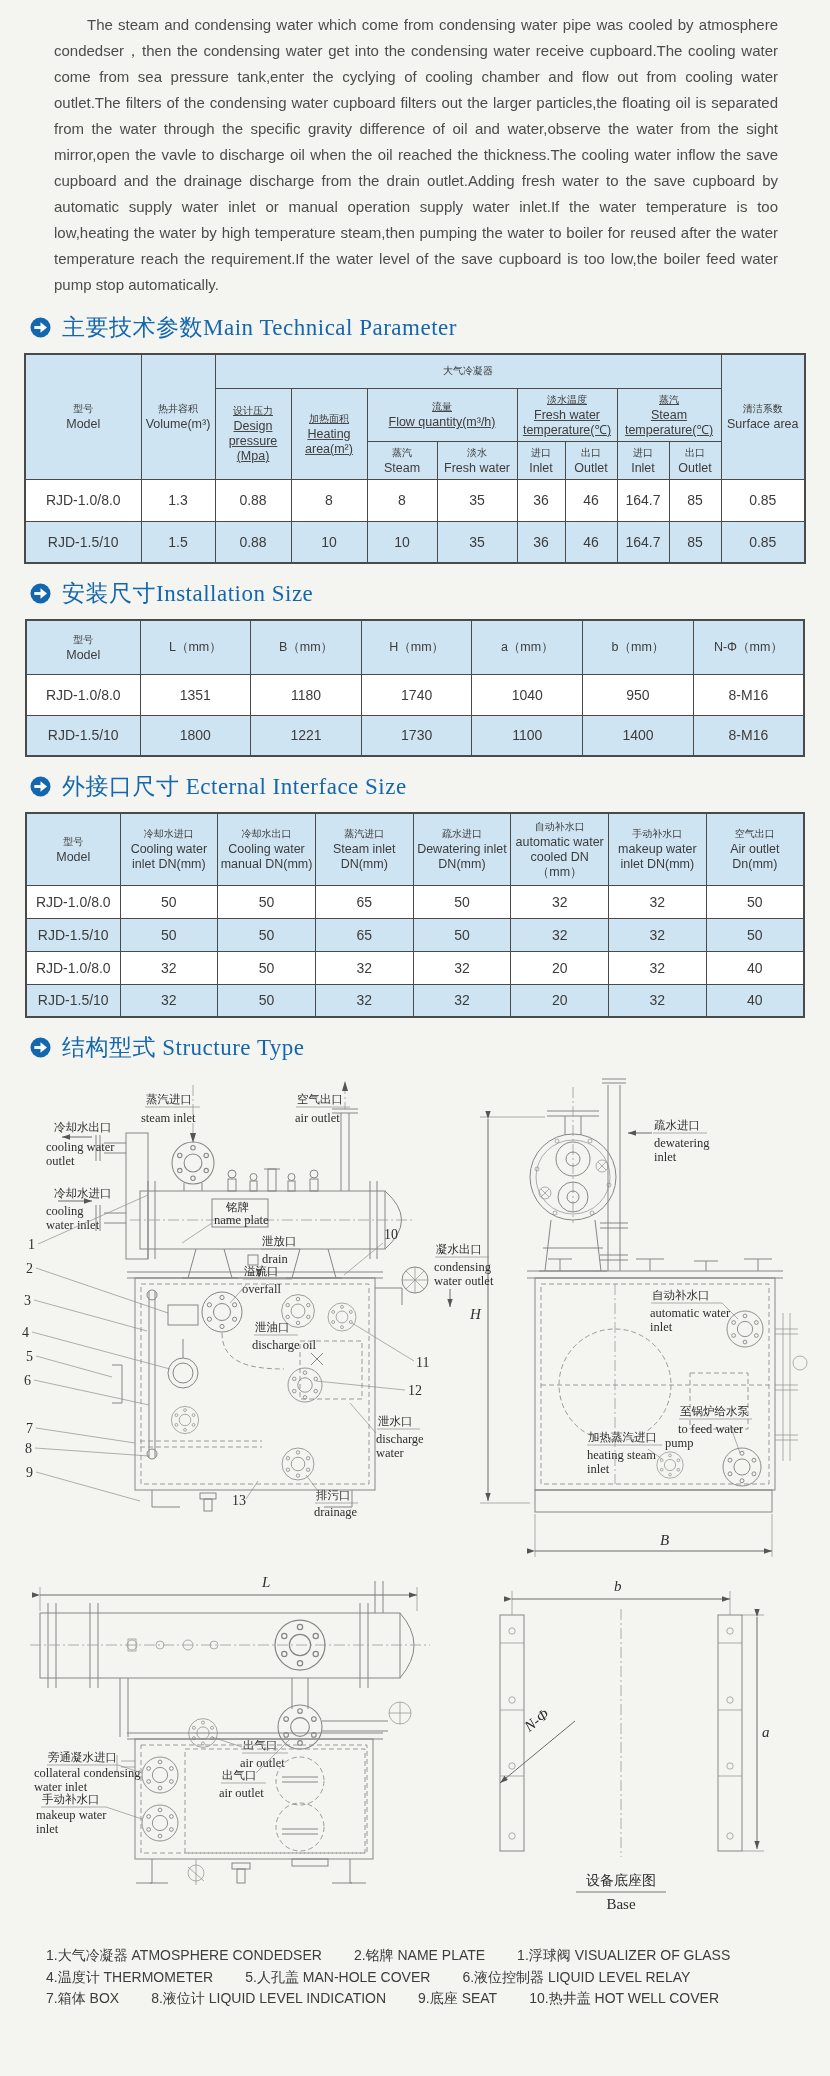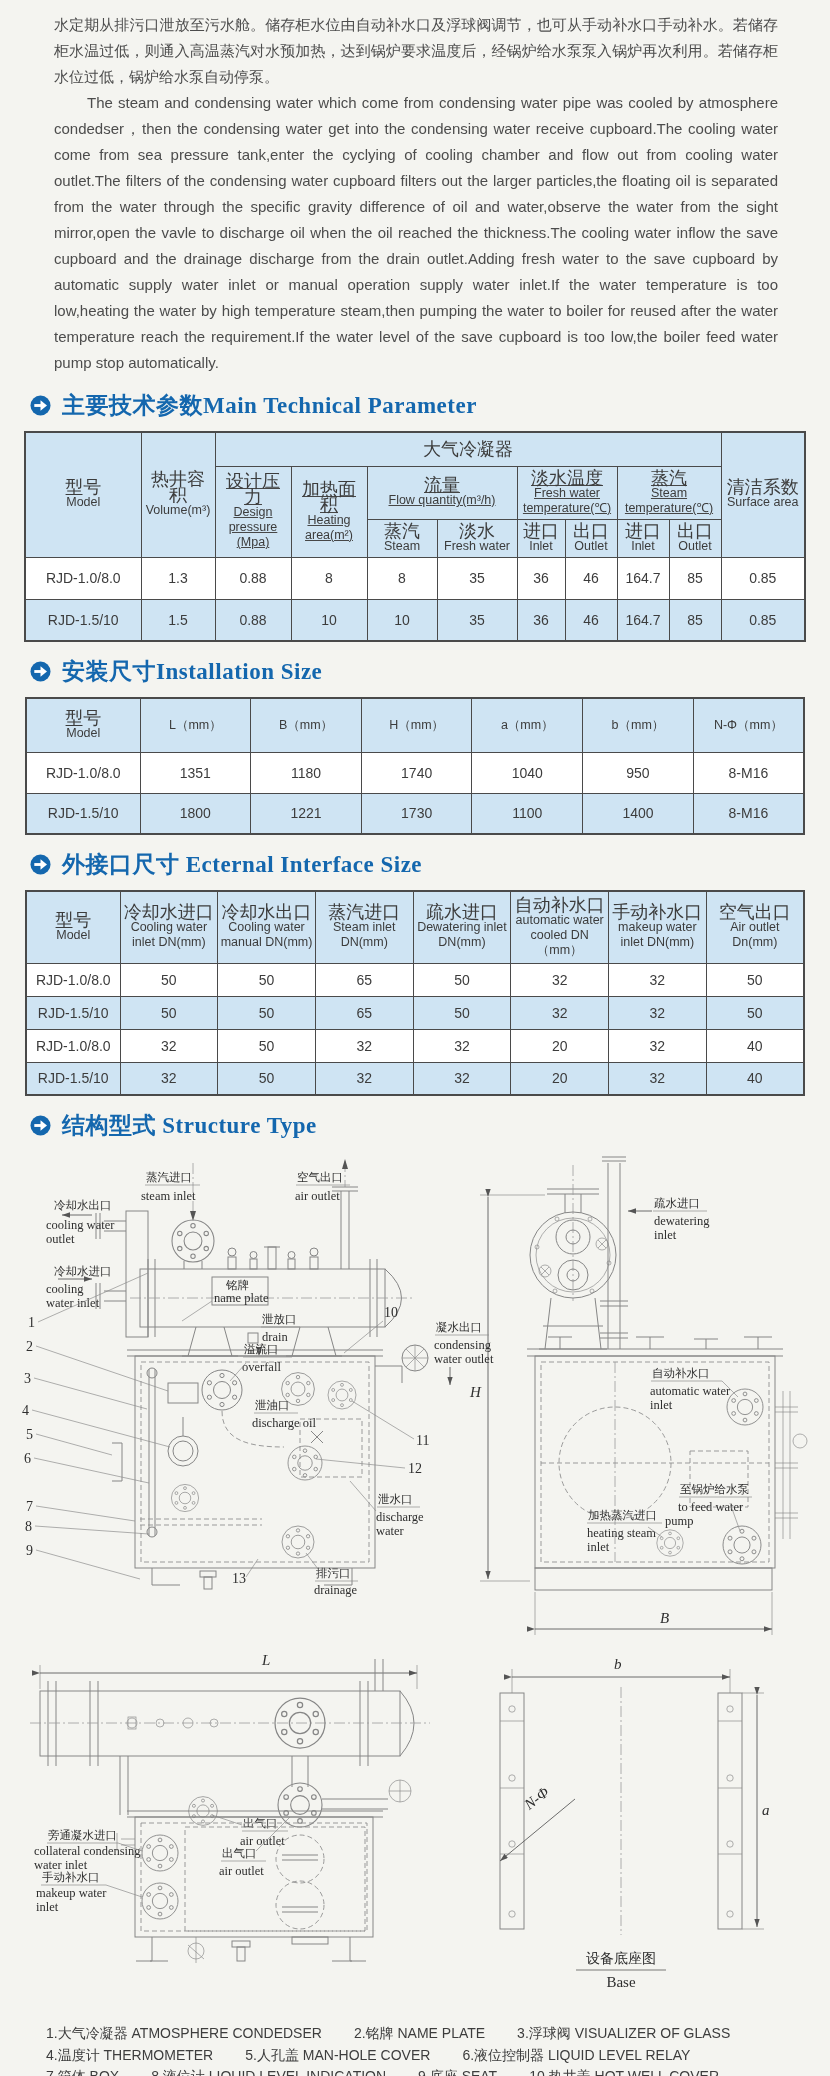--- a/index.html
+++ b/index.html
@@ -7,35 +7,35 @@
     position:relative;width:830px;height:2076px;margin:0 auto;
     background:#f4f4f0;overflow:hidden;
     font-family:"Liberation Sans",sans-serif;color:#474747;
   }
   .intro{padding:12px 52px 0 54px;}
   .intro p{margin:0;font-size:15px;line-height:26px;text-align:justify;color:#4c4c4c;}
   .intro p.en{text-indent:2.2em;}
   h2.sec{
     display:flex;align-items:center;gap:11px;
     margin:14px 0 10px 30px;
-    font-family:"Liberation Serif",serif;font-weight:700;
+    font-family:"Liberation Serif",serif;font-weight:400;
     font-size:23px;color:#1467ae;letter-spacing:.5px;
   }
   h2.sec .bullet{flex:0 0 auto;}
   table.spec{
     border-collapse:collapse;margin:0 auto;width:780px;
     table-layout:fixed;background:#fff;
     border:2px solid #4a4a4a;
   }
   table.spec th,table.spec td{
     border:1px solid #4a4a4a;text-align:center;vertical-align:middle;
     padding:3px 2px;color:#3c3c3c;
   }
   table.spec th{background:#cfe4f3;font-weight:400;}
-  table.spec .zh{font-size:18px;line-height:16px;}
+  table.spec .zh{font-size:10px;line-height:16px;}
   table.spec .en{font-size:12.5px;line-height:15px;}
   table.spec td{font-size:14px;}
   table.spec tbody tr{height:42px;}
   table.spec tbody tr:nth-child(even) td{background:#cfe4f3;}
   #t1 thead tr.r1{height:34px;} #t1 thead tr.r2{height:50px;text-decoration:underline;} #t1 thead tr.r3{height:34px;}
   #t2 thead tr{height:54px;} #t2 tbody tr{height:41px;}
   #t3 thead tr{height:72px;} #t3 tbody tr{height:33px;}
   .legend{padding:20px 20px 0 46px;}
   .legend .lrow{display:flex;column-gap:32px;font-size:14px;line-height:21.5px;color:#3d3d3d;white-space:nowrap;align-items:flex-end;}
   
@@ -49,21 +49,20 @@
   .de{font-family:"Liberation Serif",serif;font-size:12.5px;fill:#2e2e2e;}
   .dn{font-family:"Liberation Serif",serif;font-size:14px;fill:#2e2e2e;}
   .ddim{font-family:"Liberation Serif",serif;font-size:15px;font-style:italic;fill:#2e2e2e;}
 </style>
 </head>
 <body>
 
 <div class="page">
 
   <div class="intro">
-    <p class="zh">水定期从排污口泄放至污水舱。储存柜水位由自动补水口及浮球阀调节，也可从手动补水口手动补水。若储存柜水温过低，则通入高温蒸汽对水预加热，达到锅炉要求温度后，经锅炉给水泵泵入锅炉再次利用。若储存柜水位过低，锅炉给水泵自动停泵。</p>
     <p class="en">The steam and condensing water which come from condensing water pipe was cooled by atmosphere condedser，then the condensing water get into the condensing water receive cupboard.The cooling water come from sea pressure tank,enter the cyclying of cooling chamber and flow out from cooling water outlet.The filters of the condensing water cupboard filters out the larger particles,the floating oil is separated from the water through the specific gravity difference of oil and water,observe the water from the sight mirror,open the vavle to discharge oil when the oil reached the thickness.The cooling water inflow the save cupboard and the drainage discharge from the drain outlet.Adding fresh water to the save cupboard by automatic supply water inlet or manual operation supply water inlet.If the water temperature is too low,heating the water by high temperature steam,then pumping the water to boiler for reused after the water temperature reach the requirement.If the water level of the save cupboard is too low,the boiler feed water pump stop automatically.</p>
   </div>
 
   <h2 class="sec">
     <svg class="bullet" viewBox="0 0 22 22" width="21" height="21">
         <circle cx="11" cy="11" r="10.5" fill="#1467ae"></circle>
         <path d="M4.5 11 H12.5" stroke="#ffffff" stroke-width="3"></path>
         <path d="M11 5.6 L17.8 11 L11 16.4 Z" fill="#ffffff"></path>
       </svg>
     <span>主要技术参数Main Technical Parameter</span>
@@ -779,21 +778,21 @@
       <text class="dz" x="621" y="812" text-anchor="middle" style="font-size:14px">设备底座图</text>
       <line class="lnt" x1="576" y1="819" x2="666" y2="819" style="stroke:#444"></line>
       <text class="de" x="621" y="836" text-anchor="middle" style="font-size:15px">Base</text>
     </g>
   </svg>
 
   <div class="legend">
     <div class="lrow">
       <span>1.大气冷凝器 ATMOSPHERE CONDEDSER</span>
       <span>2.铭牌 NAME PLATE</span>
-      <span>3.浮球阀 VISUALIZER OF GLASS</span>
+      <span>1.浮球阀 VISUALIZER OF GLASS</span>
     </div>
     <div class="lrow">
       <span>4.温度计 THERMOMETER</span>
       <span>5.人孔盖 MAN-HOLE COVER</span>
       <span>6.液位控制器 LIQUID LEVEL RELAY</span>
     </div>
     <div class="lrow">
       <span>7.箱体 BOX</span>
       <span>8.液位计 LIQUID LEVEL INDICATION</span>
       <span>9.底座 SEAT</span>

